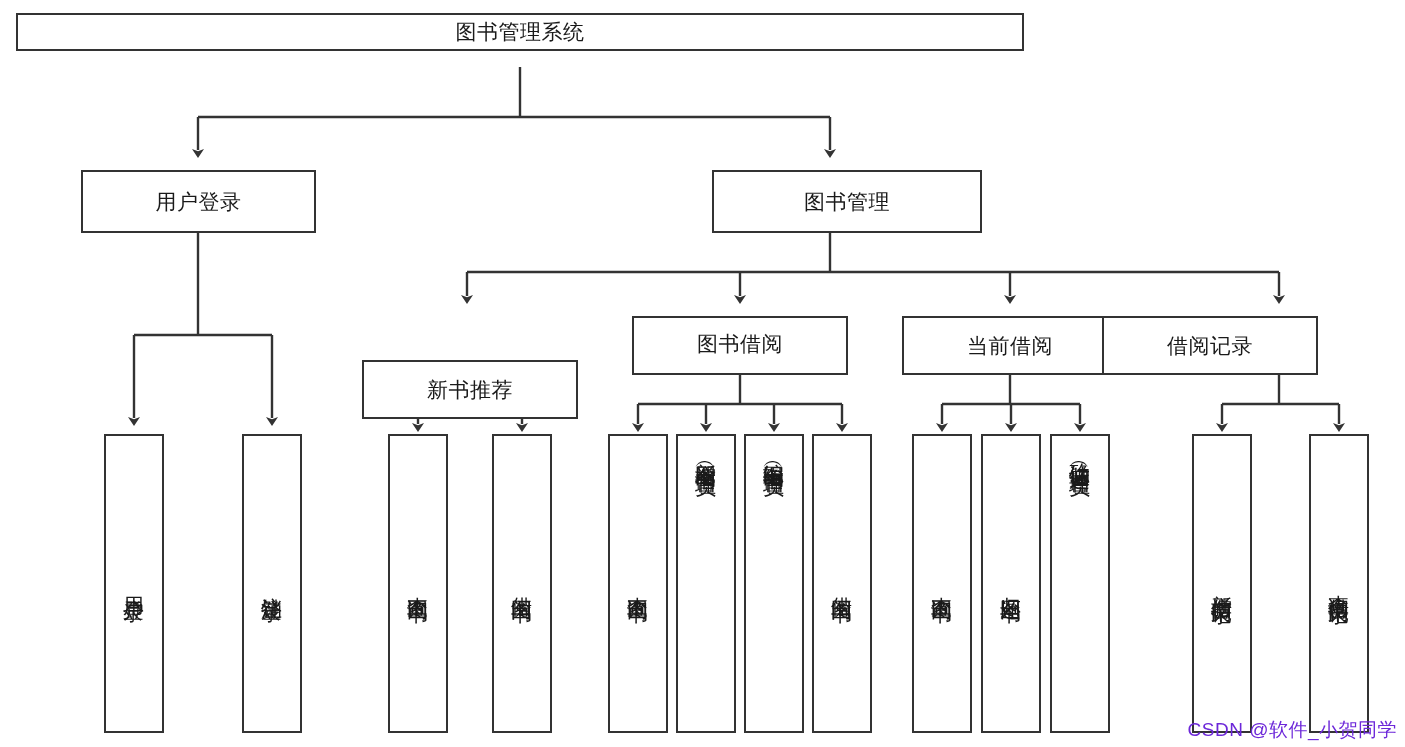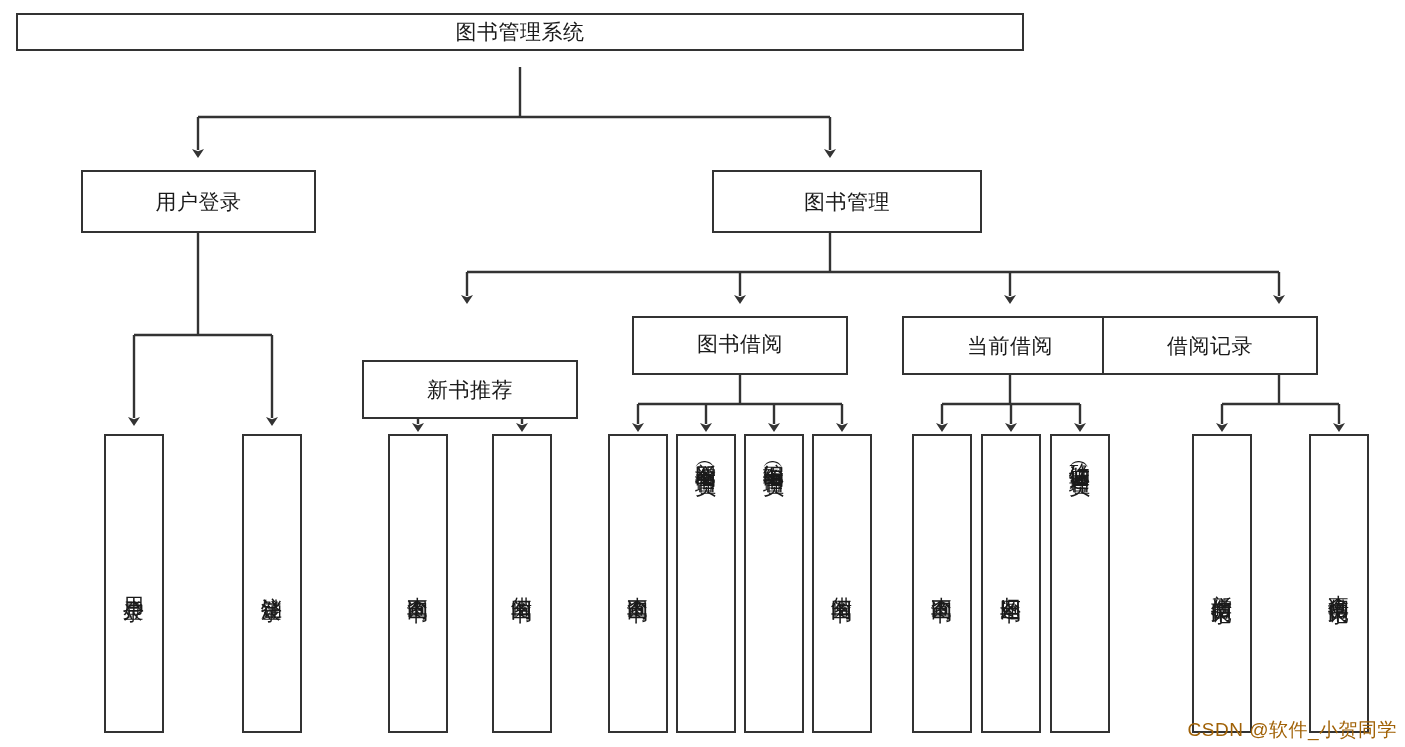--- a/index.html
+++ b/index.html
@@ -58,21 +58,21 @@
     padding-top: 10px;
   }
   .node.leaf.leaf-mid {
     align-items: center;
     padding-top: 0;
   }
   .watermark {
     position: absolute;
     right: 8px;
     bottom: 4px;
-    color: #a16207;
+    color: #6d28d9;
     font-size: 19px;
     letter-spacing: 0.5px;
     white-space: nowrap;
   }
 </style>
 </head>
 <body>
 
 <div id="diagram-root">
 

